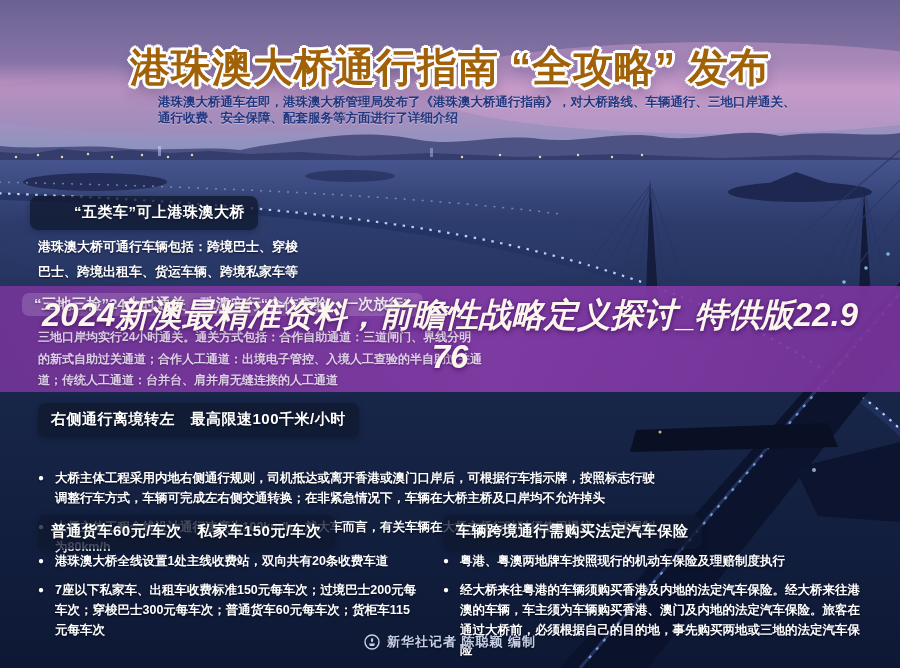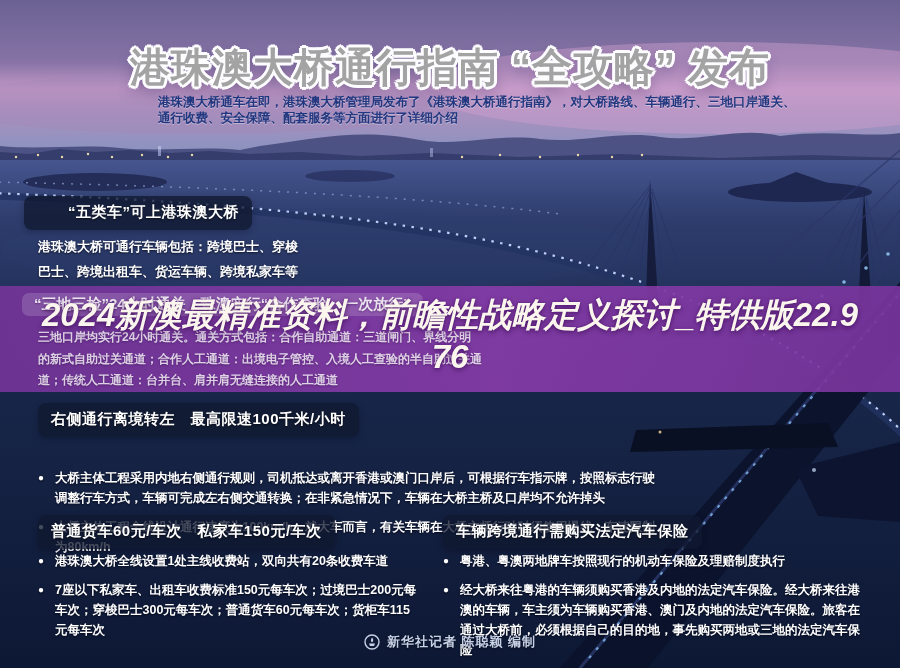--- a/index.html
+++ b/index.html
@@ -6,21 +6,21 @@
   .stage{
     position:relative;width:900px;height:668px;overflow:hidden;
     font-family:"Liberation Sans","DejaVu Sans",sans-serif;
     background:#0d1834;
   }
   .bgsvg{position:absolute;left:0;top:0;width:900px;height:668px;display:block;}
 
   
   .main-title{
     position:absolute;left:0;top:40px;width:100%;text-align:center;
-    font-size:40px;font-weight:900;letter-spacing:1px;color:#a3a3a3;
+    font-size:40px;font-weight:900;letter-spacing:1px;color:#a16207;
     text-shadow:
       -2px -2px 0 #fdfdff, 2px -2px 0 #fdfdff, -2px 2px 0 #fdfdff, 2px 2px 0 #fdfdff,
       -3px 0 0 #fdfdff, 3px 0 0 #fdfdff, 0 -3px 0 #fdfdff, 0 3px 0 #fdfdff,
       0 7px 14px rgba(25,20,70,.45);
     white-space:nowrap;
   }
   .intro{
     position:absolute;left:158px;top:94px;width:620px;
     font-size:12.5px;line-height:16px;font-weight:700;color:#21377f;
     text-shadow:0 1px 0 rgba(255,255,255,.35);
@@ -42,21 +42,21 @@
   .bullets{position:absolute;}
   .bullet{
     position:relative;padding-left:17px;color:#fff;font-weight:700;
     font-size:12.5px;line-height:20px;margin-bottom:9px;
     text-shadow:0 1px 2px rgba(0,0,15,.7);
   }
   .bullet::before{
     content:"●";position:absolute;left:0;top:0;font-size:10px;line-height:20px;color:#fff;
   }
 
-  .sec-vehicles-badge{position:absolute;left:24px;top:196px;padding-left:44px;}
+  .sec-vehicles-badge{position:absolute;left:30px;top:196px;padding-left:44px;}
   .sec-vehicles-body{position:absolute;left:38px;top:234px;width:272px;}
 
   
   .band{
     position:absolute;left:0;top:286px;width:900px;height:106px;
     background:linear-gradient(90deg, rgba(114,52,151,.93) 0%, rgba(136,60,170,.9) 55%, rgba(120,52,156,.92) 100%);
   }
   .customs-badge{
     position:absolute;left:22px;top:7px;
     background:rgba(255,255,255,.16);color:rgba(255,255,255,.85);

